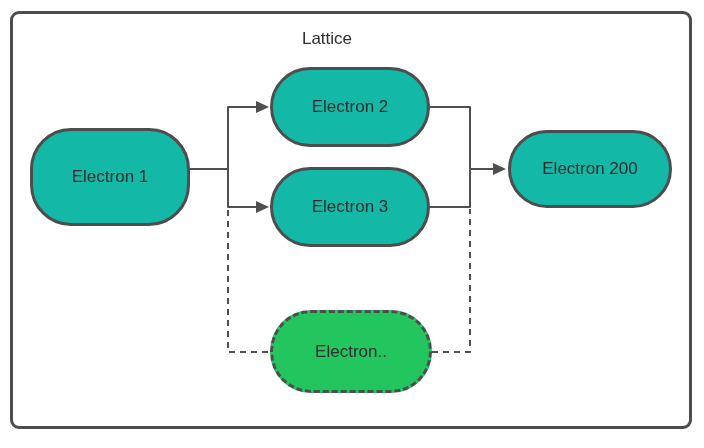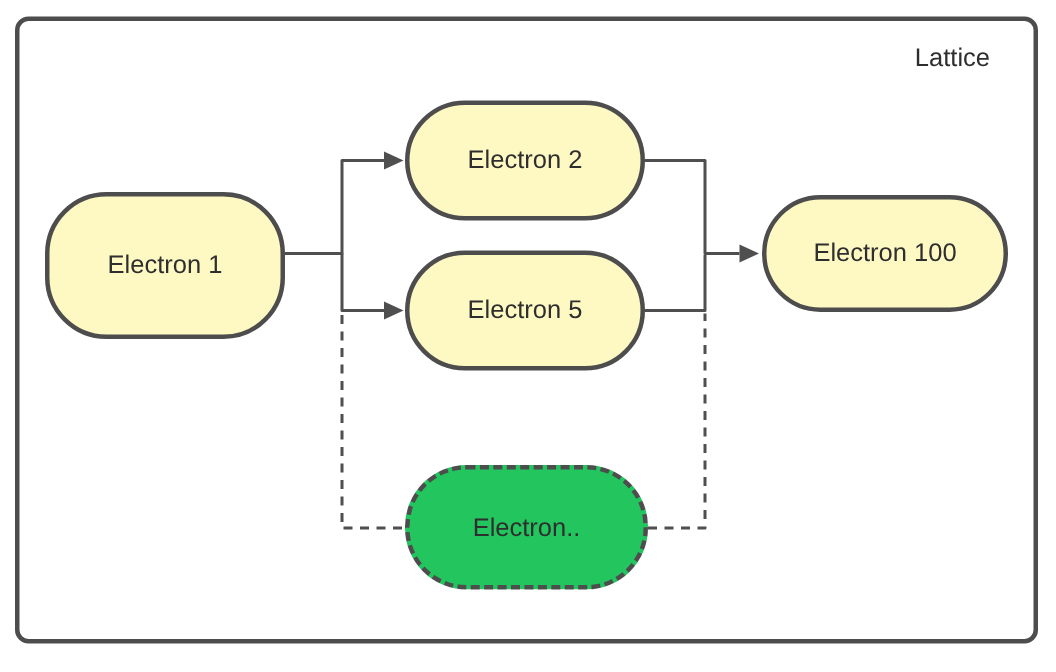--- a/index.html
+++ b/index.html
@@ -21,42 +21,42 @@
     top: 11px;
     width: 682px;
     height: 418px;
     border: 3px solid #4D4D4D;
     border-radius: 9px;
     box-sizing: border-box;
     background: #FFFFFF;
   }
   .lattice-title {
     position: absolute;
-    left: 26px;
+    left: 10px;
     top: 29px;
     width: 634px;
-    text-align: right;
+    text-align: center;
     font-size: 17px;
     color: #2E2E2E;
     line-height: 20px;
   }
   .edges-layer {
     position: absolute;
     left: 0;
     top: 0;
     width: 704px;
     height: 448px;
     pointer-events: none;
   }
   .node {
     position: absolute;
     box-sizing: border-box;
     border: 3px solid #4D4D4D;
     border-radius: 41px;
-    background: #fef9c3;
+    background: #14b8a6;
     display: flex;
     align-items: center;
     justify-content: center;
     font-size: 17px;
     color: #2E2E2E;
   }
   .node.dashed {
     border-style: dashed;
     background: #22c55e;
   }
@@ -103,24 +103,24 @@
 
   <div class="node node-electron-1">
     <span>Electron 1</span>
   </div>
 
   <div class="node node-electron-2">
     <span>Electron 2</span>
   </div>
 
   <div class="node node-electron-3">
-    <span>Electron 5</span>
+    <span>Electron 3</span>
   </div>
 
   <div class="node node-electron-100">
-    <span>Electron 100</span>
+    <span>Electron 200</span>
   </div>
 
   <div class="node dashed node-electron-etc">
     <span>Electron..</span>
   </div>
 
 </div>
 
 </body></html>

